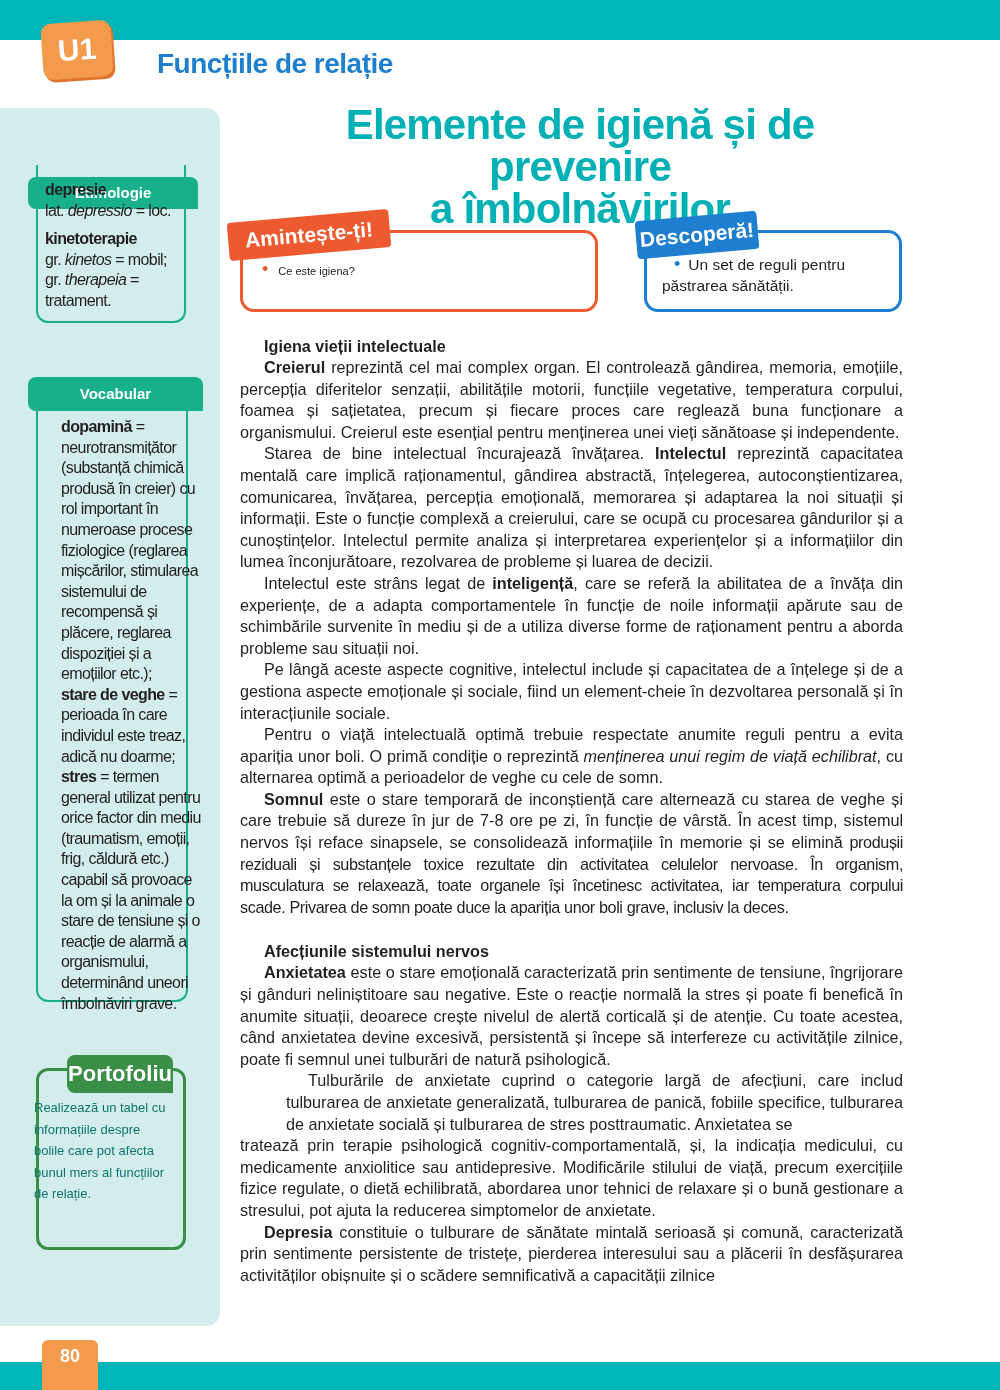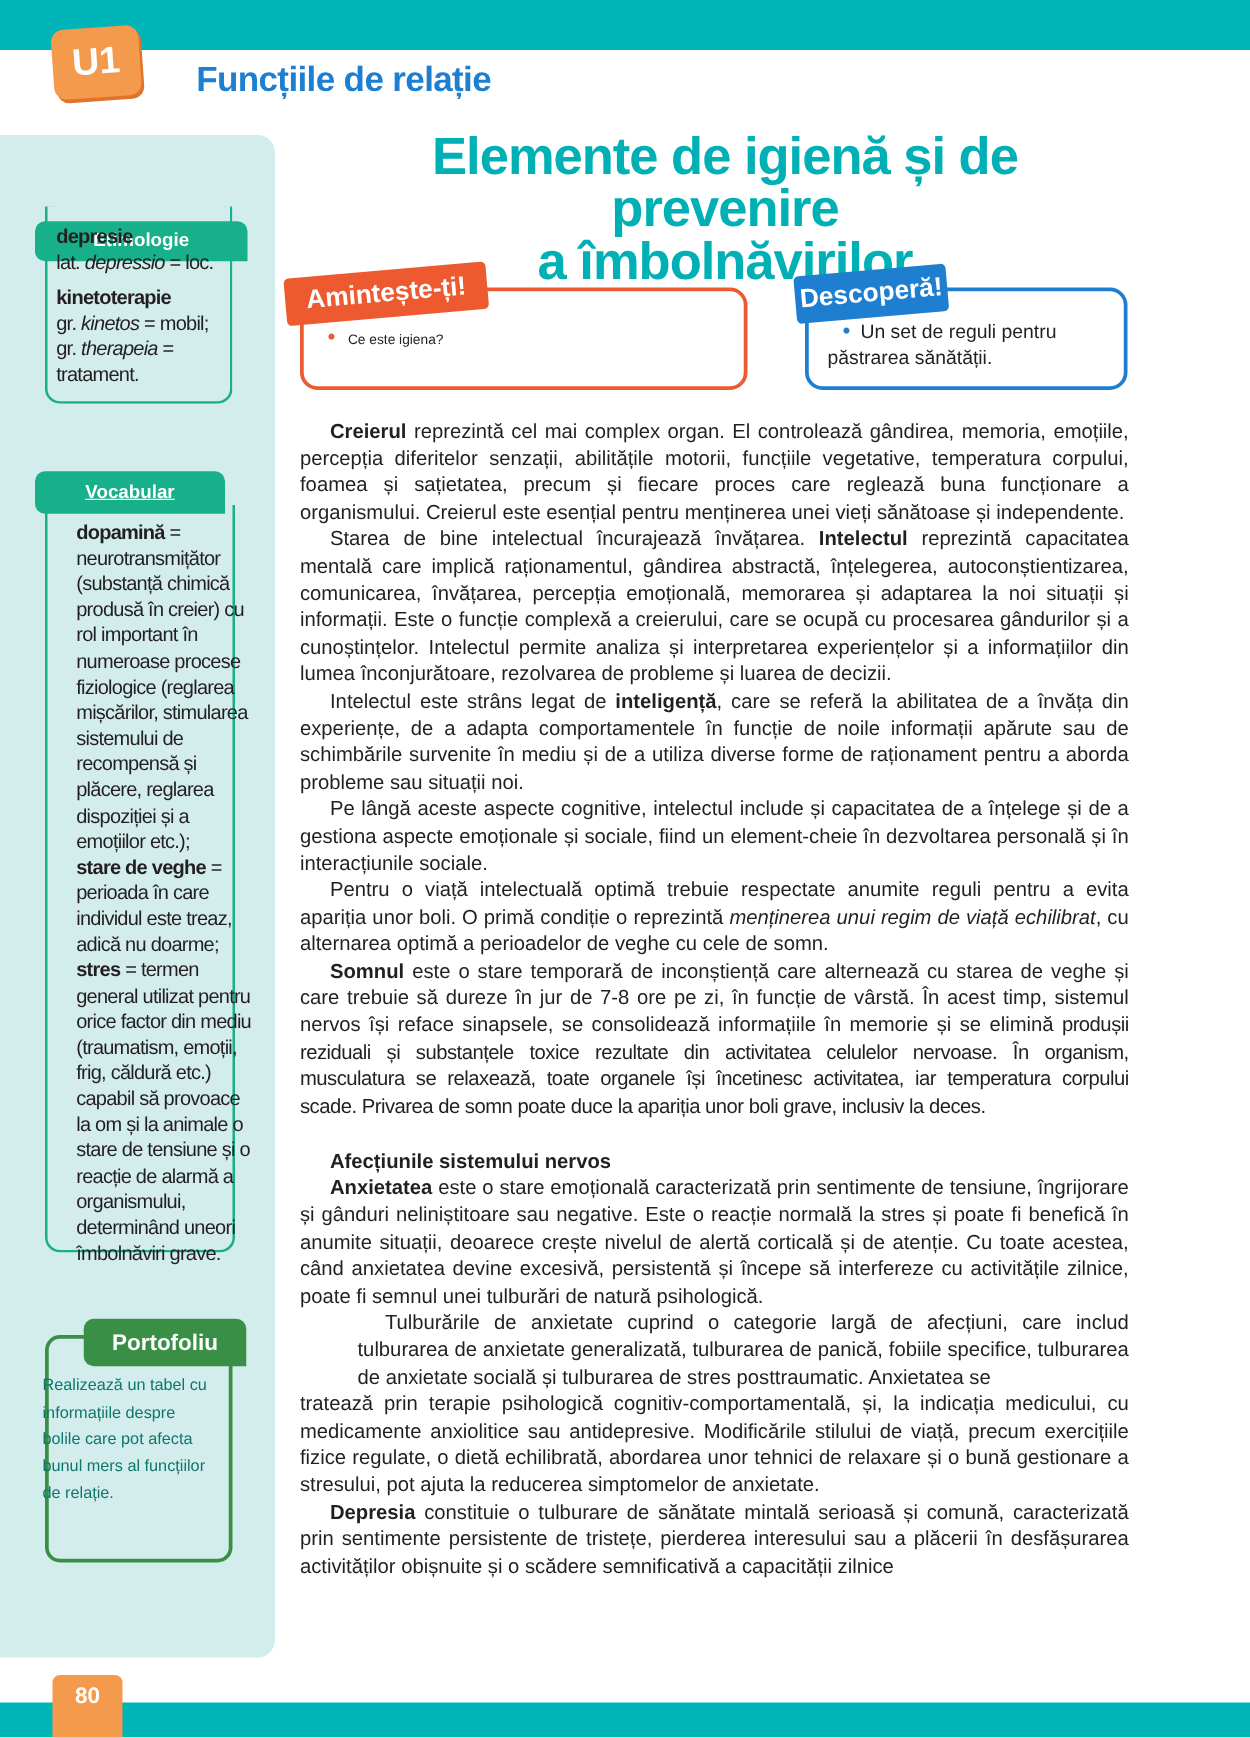--- a/index.html
+++ b/index.html
@@ -15,33 +15,33 @@
   .chapter-title { position: absolute; left: 157px; top: 48px; font-size: 28px; font-weight: bold; color: #1e7fd0;
     font-family: "Liberation Sans Narrow", "Liberation Sans", sans-serif; letter-spacing: -0.5px; }
 
   .sidebar { position: absolute; left: 0; top: 108px; width: 220px; height: 1218px; background: #d3ecec;
     border-radius: 0 14px 14px 0; }
 
   .box { position: absolute; background: #d3ecec; }
   .etim-box { left: 36px; top: 165px; width: 150px; height: 158px; border: 2.5px solid #17b08a; border-top: none; border-radius: 0 0 12px 12px; }
   .box-head { position: absolute; background: #17b08a; color: #fff; font-weight: bold; text-align: center; border-radius: 8px 8px 0 8px; }
   .etim-head { left: 28px; top: 141px; width: 170px; height: 32px; font-size: 15px; line-height: 32px; margin-top: 36px; }
-  .voc-head { left: 28px; top: 377px; width: 152px; height: 34px; font-size: 15px; line-height: 34px; text-decoration: underline; }
+  .voc-head { left: 28px; top: 377px; width: 175px; height: 34px; font-size: 15px; line-height: 34px; }
   .voc-box { left: 36px; top: 404px; width: 152px; height: 598px; border: 2.5px solid #17b08a; border-top: none; border-radius: 0 0 12px 12px; }
 
   .side-text { font-size: 16px; line-height: 20.6px; color: #231f20; font-family: "Liberation Sans", sans-serif; letter-spacing: -0.6px; }
   .etim-content { position: absolute; left: 45px; top: 180px; width: 140px; }
   .etim-content .entry { margin-bottom: 8px; }
   .voc-content { position: absolute; left: 61px; top: 417px; width: 140px; }
   b { font-weight: bold; }
   i { font-style: italic; }
 
   .port-box { position: absolute; left: 36px; top: 1068px; width: 150px; height: 182px; border: 3px solid #3a8f46; border-radius: 12px; background: #d3ecec; }
-  .port-head { position: absolute; left: 67px; top: 1055px; width: 130px; height: 38px; background: #3a8f46; color: #fff; font-weight: bold;
-    font-size: 18px; line-height: 38px; text-align: center; border-radius: 8px 8px 0 8px; }
+  .port-head { position: absolute; left: 67px; top: 1055px; width: 106px; height: 38px; background: #3a8f46; color: #fff; font-weight: bold;
+    font-size: 22px; line-height: 38px; text-align: center; border-radius: 8px 8px 0 8px; }
   .port-text { position: absolute; left: 34px; top: 1097px; width: 140px; font-size: 13px; line-height: 21.5px; color: #0f766e; }
 
   .page-num { position: absolute; left: 42px; top: 1340px; width: 56px; height: 50px; background: #f39a4c; border-radius: 6px 6px 0 0;
     color: #fff; font-weight: bold; font-size: 18px; text-align: center; line-height: 32px; }
 
   .main-title { position: absolute; left: 280px; top: 104px; width: 600px; text-align: center; color: #00b0b4; font-weight: bold;
     font-size: 42px; line-height: 42px; letter-spacing: -0.8px; }
 
   .remind-box { position: absolute; left: 240px; top: 230px; width: 358px; height: 82px; border: 3px solid #ee5a2f; border-radius: 14px; background: #fff; }
   .remind-head { position: absolute; left: 228px; top: 216px; width: 162px; height: 38px; background: #ee5a2f; color: #fff; font-weight: bold;
@@ -123,20 +123,21 @@
   <li>Ce este igiena?</li>
 </ul>
 
 <div class="disc-box"></div>
 <div class="disc-head">Descoperă!</div>
 <div class="disc-text">
   <span class="bullet">•</span><span>Un set de reguli pentru păstrarea sănătății.</span>
 </div>
 
 <article class="article">
+  <h3>Igiena vieții intelectuale</h3>
   <p><b>Creierul</b><span> reprezintă cel mai complex organ. El controlează gândirea, memoria, emoțiile, percepția diferitelor senzații, abilitățile motorii, funcțiile vegetative, temperatura corpului, foamea și sațietatea, precum și fiecare proces care reglează buna funcționare a organismului. Creierul este esențial pentru menținerea unei vieți sănătoase și independente.</span></p>
   <p><span>Starea de bine intelectual încurajează învățarea. </span><b>Intelectul</b><span> reprezintă capacitatea mentală care implică raționamentul, gândirea abstractă, înțelegerea, autoconștientizarea, comunicarea, învățarea, percepția emoțională, memorarea și adaptarea la noi situații și informații. Este o funcție complexă a creierului, care se ocupă cu procesarea gândurilor și a cunoștințelor. Intelectul permite analiza și interpretarea experiențelor și a informațiilor din lumea înconjurătoare, rezolvarea de probleme și luarea de decizii.</span></p>
   <p><span>Intelectul este strâns legat de </span><b>inteligență</b><span>, care se referă la abilitatea de a învăța din experiențe, de a adapta comportamentele în funcție de noile informații apărute sau de schimbările survenite în mediu și de a utiliza diverse forme de raționament pentru a aborda probleme sau situații noi.</span></p>
   <p>Pe lângă aceste aspecte cognitive, intelectul include și capacitatea de a înțelege și de a gestiona aspecte emoționale și sociale, fiind un element-cheie în dezvoltarea personală și în interacțiunile sociale.</p>
   <p><span>Pentru o viață intelectuală optimă trebuie respectate anumite reguli pentru a evita apariția unor boli. O primă condiție o reprezintă </span><i>menținerea unui regim de viață echilibrat</i><span>, cu alternarea optimă a perioadelor de veghe cu cele de somn.</span></p>
   <p><b>Somnul</b><span> este o stare temporară de inconștiență care alternează cu starea de veghe și care trebuie să dureze în jur de 7-8 ore pe zi, în funcție de vârstă. În acest timp, sistemul nervos își reface sinapsele, se consolidează informațiile în memorie și se elimină </span><span class="narrow">produșii reziduali și substanțele toxice rezultate din activitatea celulelor nervoase. În organism, musculatura se relaxează, toate organele își încetinesc activitatea, iar temperatura corpului scade. Privarea de somn poate duce la apariția unor boli grave, inclusiv la deces.</span></p>
   <div class="gap"></div>
   <h3>Afecțiunile sistemului nervos</h3>
   <p><b>Anxietatea</b><span> este o stare emoțională caracterizată prin sentimente de tensiune, îngrijorare și gânduri neliniștitoare sau negative. Este o reacție normală la stres și poate fi benefică în anumite situații, deoarece crește nivelul de alertă corticală și de atenție. Cu toate acestea, când anxietatea devine excesivă, persistentă și începe să interfereze cu activitățile zilnice, poate fi semnul unei tulburări de natură psihologică.</span></p>
   <p class="indent-block">Tulburările de anxietate cuprind o categorie largă de afecțiuni, care includ tulburarea de anxietate generalizată, tulburarea de panică, fobiile specifice, tulburarea de anxietate socială și tulburarea de stres posttraumatic. Anxietatea se</p>

